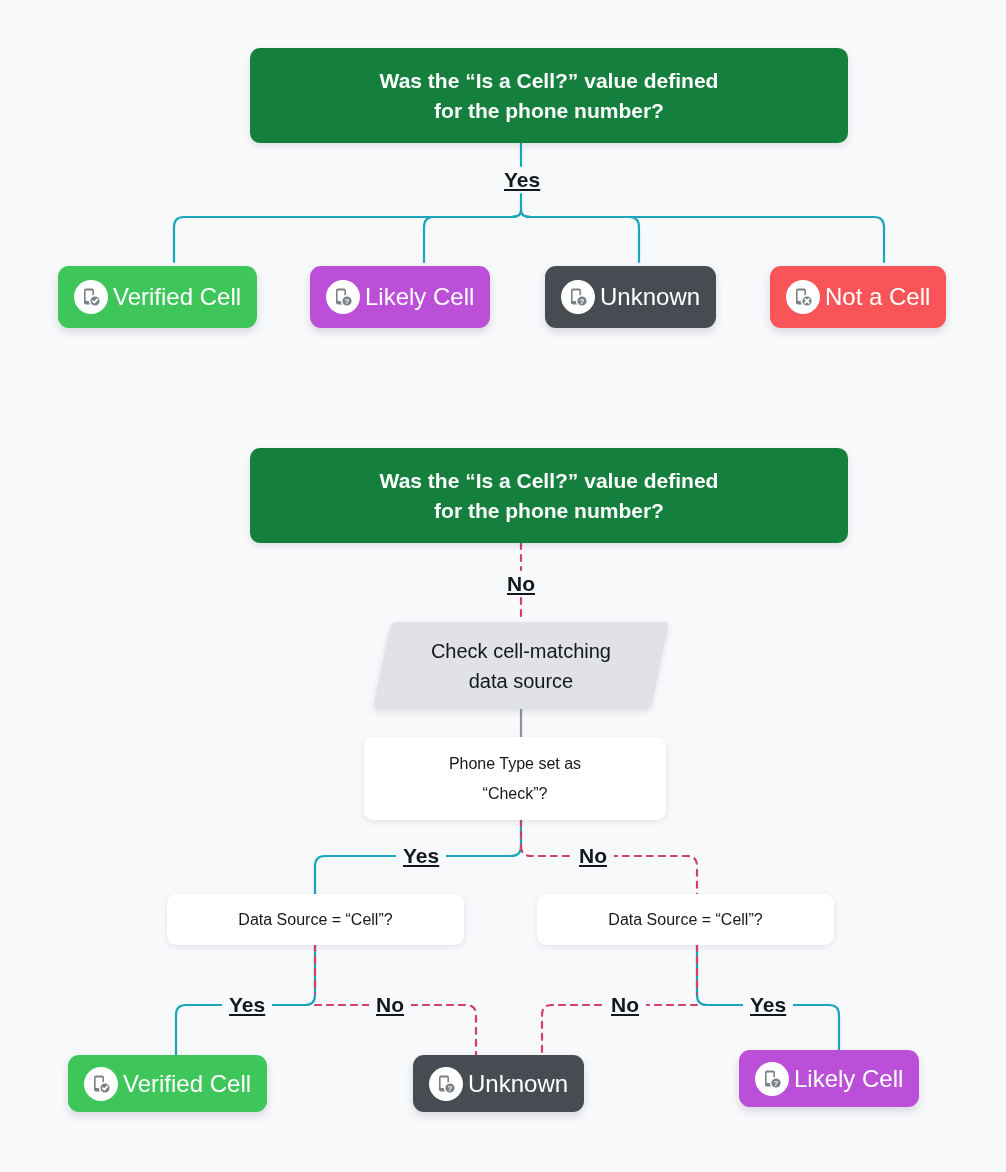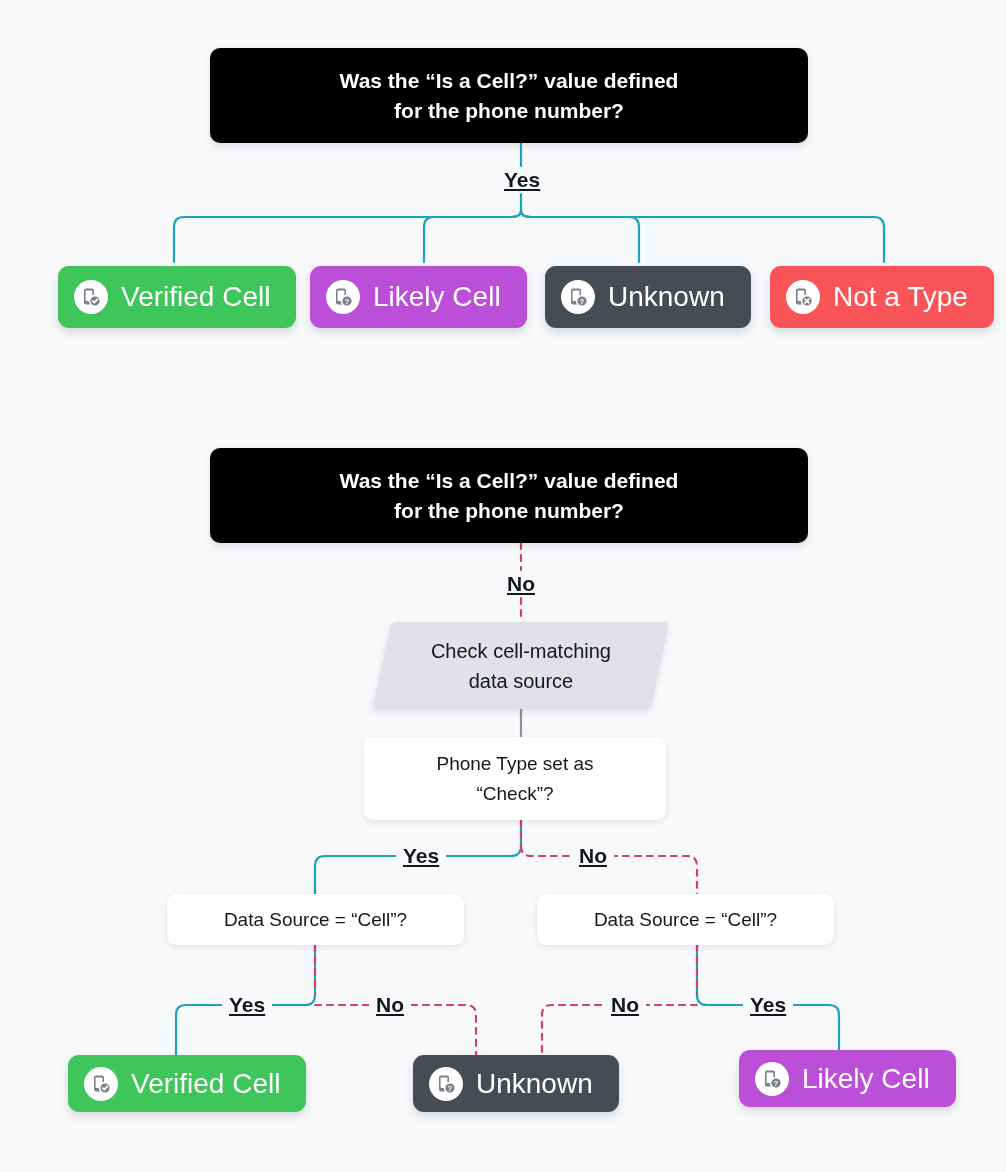--- a/index.html
+++ b/index.html
@@ -14,42 +14,43 @@
     overflow: hidden;
   }
   #canvas { position: absolute; inset: 0; }
 
   
   #wires { position: absolute; left: 0; top: 0; width: 1006px; height: 1172px; }
 
   
   .qbox {
     position: absolute;
-    background: #000000;
+    background: #15803d;
     border-radius: 10px;
     color: #ffffff;
     font-size: 21px;
     font-weight: bold;
     line-height: 30px;
     text-align: center;
     display: flex;
     align-items: center;
     justify-content: center;
     box-shadow: 0 3px 7px rgba(40,55,70,.13);
     padding: 0 18px;
+    margin-left: 40px;
   }
   .qbox span { display: block; }
 
   
   .dbox {
     position: absolute;
     background: #ffffff;
     border-radius: 9px;
     color: #14181c;
-    font-size: 19px;
+    font-size: 16px;
     line-height: 30px;
     text-align: center;
     display: flex;
     align-items: center;
     justify-content: center;
     box-shadow: 0 2px 6px rgba(40,55,70,.11);
     padding: 0 14px;
   }
 
   
@@ -73,24 +74,24 @@
   .badge {
     position: absolute;
     border-radius: 11px;
     display: flex;
     align-items: center;
     box-shadow: 0 4px 8px rgba(40,55,70,.17);
     padding-left: 16px;
   }
   .badge .blabel {
     color: #ffffff;
-    font-size: 28px;
+    font-size: 24px;
     white-space: nowrap;
-    margin-left: 13px;
-    padding-right: 26px;
+    margin-left: 5px;
+    padding-right: 16px;
   }
   .badge .bicon {
     width: 34px; height: 34px;
     flex: 0 0 34px;
     border-radius: 50%;
     background: #ffffff;
     display: flex;
     align-items: center;
     justify-content: center;
   }
@@ -205,21 +206,21 @@
 
   <div class="badge bg-red" style="left:770px; top:266px; height:62px;">
     <span class="bicon">
       <svg width="22" height="22" viewBox="0 0 22 22">
         <rect x="4" y="2.5" width="10" height="16" rx="2" fill="#7b8189"></rect>
         <rect x="5.6" y="4.4" width="6.8" height="10.6" rx="0.8" fill="#ffffff"></rect>
         <circle cx="15" cy="15" r="5.4" fill="#7b8189" stroke="#ffffff" stroke-width="1.6"></circle>
         <path d="M13.1 13.1 L16.9 16.9 M16.9 13.1 L13.1 16.9" fill="none" stroke="#ffffff" stroke-width="1.8" stroke-linecap="round"></path>
       </svg>
     </span>
-    <span class="blabel">Not a Type</span>
+    <span class="blabel">Not a Cell</span>
   </div>
 
   <div class="qbox" style="left:210px; top:448px; width:598px; height:95px;">
     <div>
       <span>Was the “Is a Cell?” value defined</span>
       <span>for the phone number?</span>
     </div>
   </div>
 
   <div class="elabel" style="left:500px; top:572px;">No</div>

